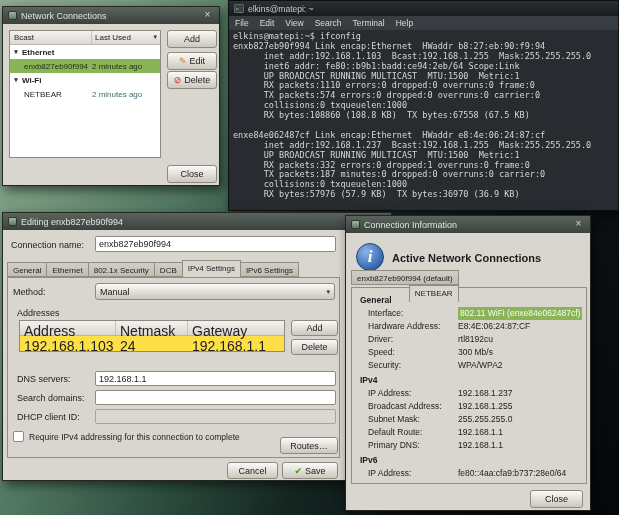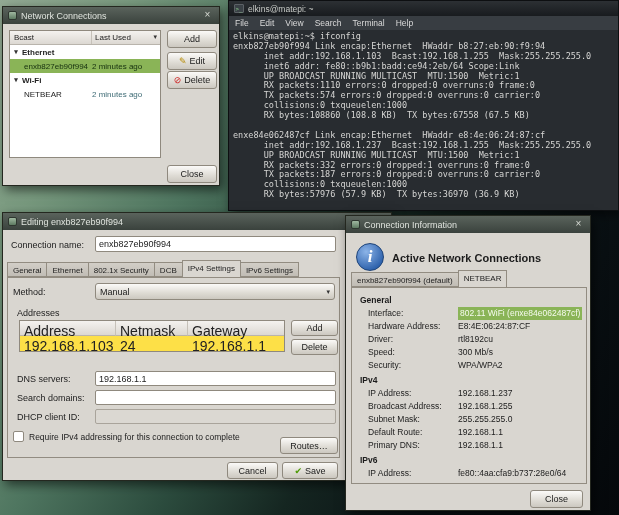--- a/index.html
+++ b/index.html
@@ -94,21 +94,21 @@
   #ed-cancel { left:224px; top:249px; width:51px; height:17px; }
   #ed-save { left:279px; top:249px; width:56px; height:17px; }
   .dd-arrow { font-size:7px; color:#333; }
 
   
   #win-info { left:345px; top:215px; width:246px; height:296px; }
   #ci-icon { position:absolute; left:10px; top:27px; width:28px; height:28px; border-radius:50%;
     background:radial-gradient(circle at 35% 30%, #8cb4e8, #2e62ac 75%); border:1px solid #1d4379;
     color:#fff; font:italic bold 17px/26px "Liberation Serif", serif; text-align:center; }
   #ci-heading { position:absolute; left:46px; top:36px; font-size:11px; font-weight:bold; color:#1c1c1c; white-space:nowrap; }
-  #ci-tabs { left:5px; top:54px; height:17px; }
+  #ci-tabs { left:5px; top:54px; height:17px;flex-direction:column; }
   #ci-panel { position:absolute; left:5px; top:71px; width:236px; height:197px; border:1px solid #928c81; padding:4px 0 0 8px; overflow:hidden; }
   .ci-sec { font-size:8.5px; font-weight:bold; color:#1c1c1c; line-height:13px; margin-top:2px; }
   .ci-row { display:flex; font-size:8.5px; line-height:13px; color:#1c1c1c; padding-left:8px; }
   .ci-label { width:90px; flex:0 0 auto; }
   .ci-value { white-space:nowrap; }
   .hl { background:#8ab457; color:#f6fbef; padding:0 2px; }
   #ci-close { left:184px; top:274px; width:53px; height:18px; }
 </style>
 </head>
 <body>
@@ -183,21 +183,21 @@
     <div class="term-line">      UP BROADCAST RUNNING MULTICAST  MTU:1500  Metric:1</div>
     <div class="term-line">      RX packets:1110 errors:0 dropped:0 overruns:0 frame:0</div>
     <div class="term-line">      TX packets:574 errors:0 dropped:0 overruns:0 carrier:0</div>
     <div class="term-line">      collisions:0 txqueuelen:1000</div>
     <div class="term-line">      RX bytes:108860 (108.8 KB)  TX bytes:67558 (67.5 KB)</div>
     <div class="term-line"></div>
     <div class="term-line">enxe84e062487cf Link encap:Ethernet  HWaddr e8:4e:06:24:87:cf</div>
     <div class="term-line">      inet addr:192.168.1.237  Bcast:192.168.1.255  Mask:255.255.255.0</div>
     <div class="term-line">      UP BROADCAST RUNNING MULTICAST  MTU:1500  Metric:1</div>
     <div class="term-line">      RX packets:332 errors:0 dropped:1 overruns:0 frame:0</div>
-    <div class="term-line">      TX packets:187 errors:0 dropped:0 overruns:0 carrier:0</div>
+    <div class="term-line">      TX packets:187 minutes:0 dropped:0 overruns:0 carrier:0</div>
     <div class="term-line">      collisions:0 txqueuelen:1000</div>
     <div class="term-line">      RX bytes:57976 (57.9 KB)  TX bytes:36970 (36.9 KB)</div>
   </div>
 </div>
 
 <div class="window" id="win-edit">
   <div class="titlebar">
     <span class="tb-icon"></span>
     <span class="tb-title">Editing enxb827eb90f994</span>
     <span class="tb-close">×</span>

